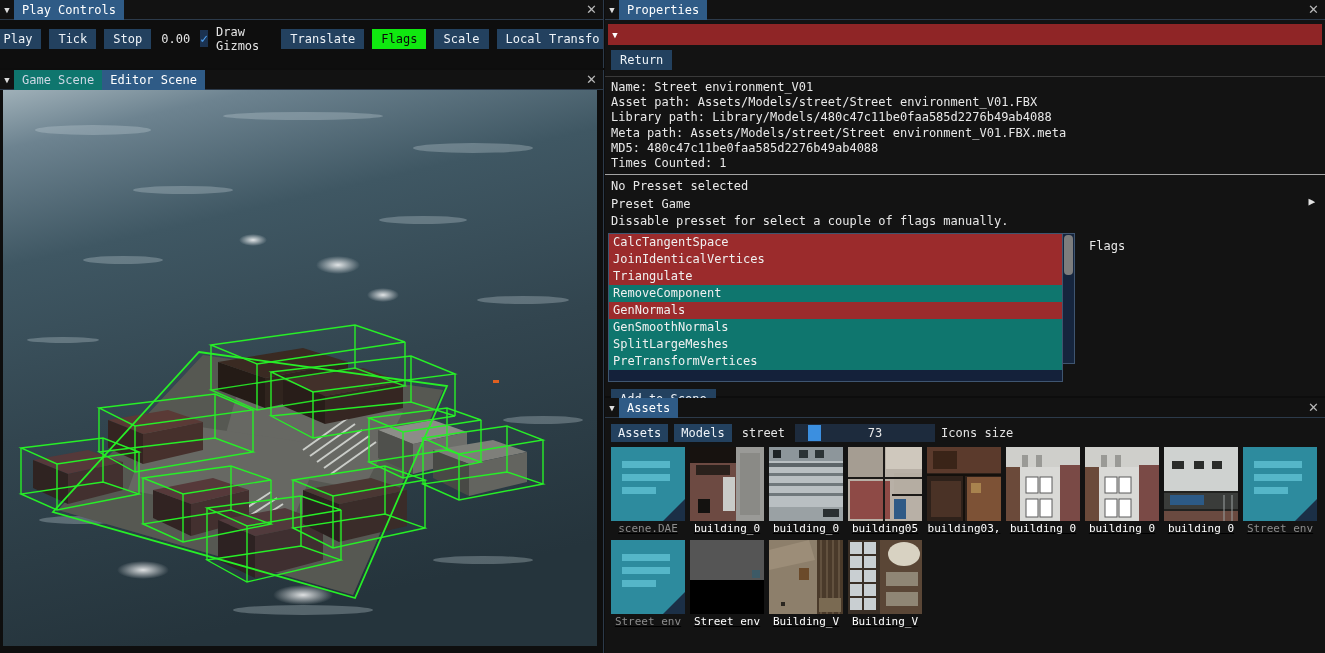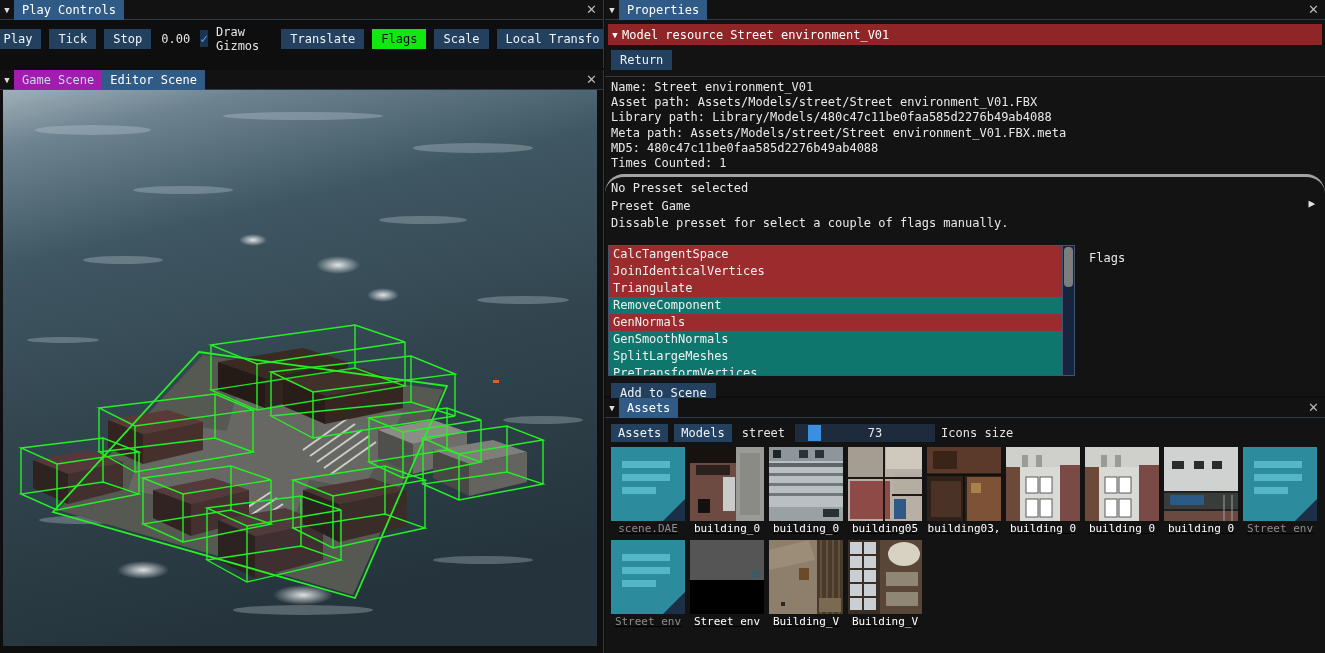--- a/index.html
+++ b/index.html
@@ -23,21 +23,21 @@
     width: 14px; text-align: center;
     color: #dcdcdc; font-size: 9px; line-height: 20px;
     flex: 0 0 14px;
   }
   .tab {
     height: 20px; line-height: 20px;
     padding: 0 8px;
     font-size: 12px; color: #e8edf2;
     background: #23415f;
   }
-  .tab.inactive { background: #a21caf; color: #cdd8e4; }
+  .tab.inactive { background: #0f766e; color: #cdd8e4; }
   .tab.active { background: #2f5b86; color: #ffffff; }
   .panel-close {
     position: absolute; right: 6px; top: 0;
     line-height: 20px; color: #b9b9b9; font-size: 13px;
     font-family: "Liberation Sans", sans-serif;
   }
 
   
   #play-controls { left: 0; top: 0; width: 604px; height: 68px;
     background: #0e0e0e; border-right: 1px solid #2c3a4a; }
@@ -78,30 +78,29 @@
     color: #fff; font-size: 12px;
   }
   .res-header .collapse-tri { color: #fff; }
   .ret-row { padding: 4px 3px 3px 6px; }
   .meta {
     border-top: 1px solid #3a3a3a; margin-top: 3px;
     padding: 3px 0 3px 6px;
     color: #e8e8e8; font-size: 12px; line-height: 15.2px;
   }
   .preset {
-    border-top: 3px solid #a3a3a3;
-    padding: 3px 0 12px 6px;
+    border-top: 1px solid #a3a3a3;
+    padding: 3px 0 2px 6px;
     color: #e8e8e8; font-size: 12px; line-height: 17.5px;
     position: relative;
-    border-radius: 19px;
   }
   .preset-arrow { position: absolute; right: 10px; top: 18px; color: #e3e3e3; font-size: 11px; }
   .flags-wrap { display: flex; padding: 0 3px; }
   .flags-list {
-    width: 455px; height: 131px; overflow: hidden;
+    width: 455px; height: 149px; overflow: hidden;
     border: 1px solid #3f5570; background: #14213a;
     position: relative;
   }
   .flag {
     font-size: 12px; line-height: 17px; padding-left: 4px;
     color: #f0f0f0; background: #0f766e; white-space: nowrap;
   }
   .flag.sel { background: #9b2b2c; }
   .flags-scroll {
     width: 12px; height: 131px; background: #16253d;
@@ -367,21 +366,20 @@
 
   <div class="panel" id="properties">
     <div class="panel-bar">
       <span class="collapse-tri">▼</span>
       <span class="tab active">Properties</span>
       <span class="panel-close">✕</span>
     </div>
 
     <div class="res-header">
       <span class="collapse-tri">▼</span>
-      <span>Model resource Street environment_V01</span>
     </div>
 
     <div class="ret-row">
       <button class="btn">Return</button>
     </div>
 
     <div class="meta">
       <div>Name: Street environment_V01</div>
       <div>Asset path: Assets/Models/street/Street environment_V01.FBX</div>
       <div>Library path: Library/Models/480c47c11be0faa585d2276b49ab4088</div>

